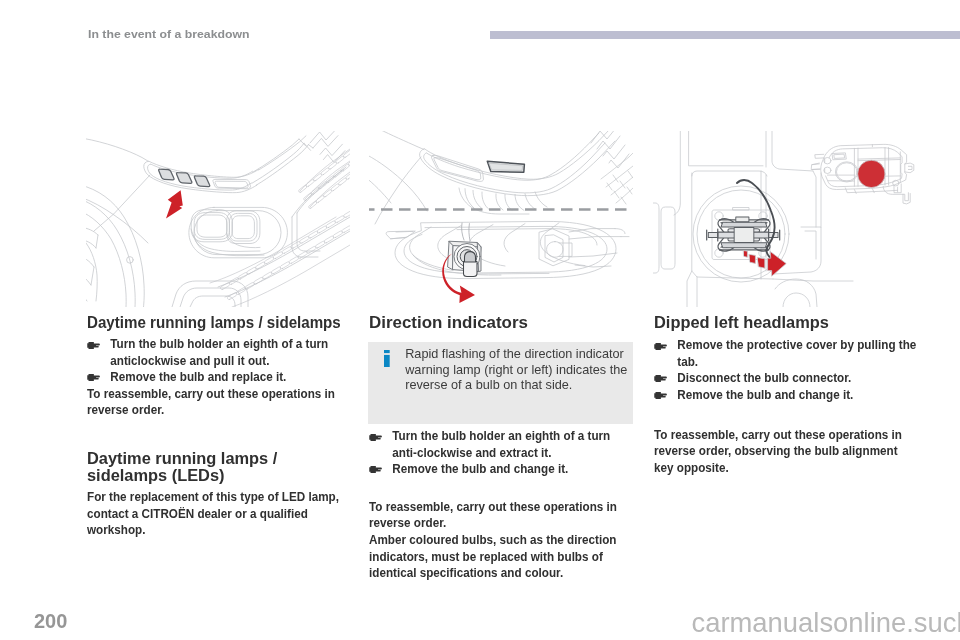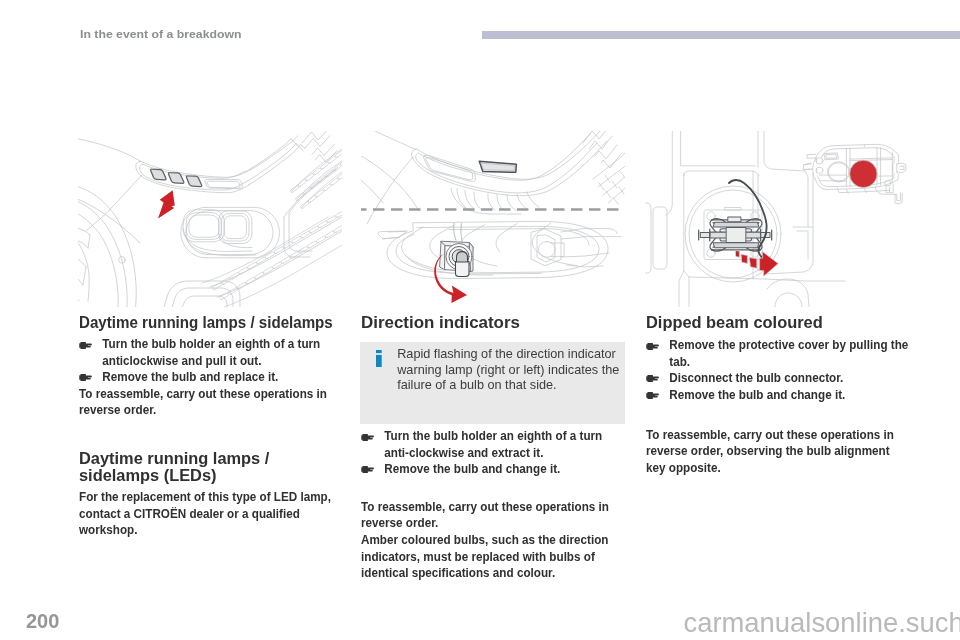--- a/index.html
+++ b/index.html
@@ -1,17 +1,17 @@
 <!DOCTYPE html>
 <html><head>
 <meta charset="utf-8">
 <style>
   html,body{margin:0;padding:0;}
   body{width:960px;height:640px;background:#ffffff;font-family:"Liberation Sans",sans-serif;position:relative;overflow:hidden;}
-  .page{position:absolute;left:4px;top:0;width:860px;height:640px;background:#fff;}
+  .page{position:absolute;left:12px;top:0;width:860px;height:640px;background:#fff;}
 
   .hdr-title{position:absolute;left:75.6px;top:28.0px;font-size:11px;font-weight:bold;color:#8c8e90;
              transform:scaleX(1.115);transform-origin:left top;white-space:nowrap;}
   .hdr-rule{position:absolute;left:478px;top:31px;width:482px;height:8px;background:#bdbed1;}
 
   .fig{position:absolute;width:264px;height:176px;top:131px;background:#fff;overflow:hidden;}
   .fig1{left:74px;}
   .fig2{left:357px;}
   .fig3{left:641px;}
   .fig svg{display:block;width:264px;height:176px;}
@@ -487,25 +487,25 @@
     </ul>
     <p class="body" style="margin-top:21px">To reassemble, carry out these operations in reverse order.</p>
     <p class="body" style="margin-top:1px">Amber coloured bulbs, such as the direction indicators, must be replaced with bulbs of identical specifications and colour.</p>
   </div>
 
   <div class="infobox">
     <span class="ibicon"><svg viewBox="0 0 5.7 17.2" width="5.7" height="17.2">
           <rect x="0" y="0" width="5.7" height="3.1" fill="#0b87c4"></rect>
           <rect x="0" y="4.9" width="5.7" height="12.3" fill="#0b87c4"></rect>
         </svg></span>
-    <div class="ibtext">Rapid flashing of the direction indicator warning lamp (right or left) indicates the failure of a bulb on that side.</div>
+    <div class="ibtext">Rapid flashing of the direction indicator warning lamp (right or left) indicates the reverse of a bulb on that side.</div>
   </div>
 
   <div class="col col3">
-    <h2 class="sect">Dipped beam coloured</h2>
+    <h2 class="sect">Dipped left headlamps</h2>
     <ul class="steps" style="margin-top:7px">
       <li><span class="hand">
             <svg viewBox="0 0 30 18" width="15" height="9">
               <path fill="#343434" d="M0.6 4.6 H3.4 V2.2 H15.6 V5.0 H27.2 Q29.4 5.0 29.4 6.9 Q29.4 8.8 27.2 8.8 H20.6 V10.2 H25.2 Q26.9 10.2 26.9 11.6 Q26.9 13.0 25.2 13.0 H15.6 V15.8 H3.4 V13.4 H0.6 Z"></path>
             </svg>
           </span><span>Remove the protective cover by pulling the tab.</span></li>
       <li><span class="hand">
             <svg viewBox="0 0 30 18" width="15" height="9">
               <path fill="#343434" d="M0.6 4.6 H3.4 V2.2 H15.6 V5.0 H27.2 Q29.4 5.0 29.4 6.9 Q29.4 8.8 27.2 8.8 H20.6 V10.2 H25.2 Q26.9 10.2 26.9 11.6 Q26.9 13.0 25.2 13.0 H15.6 V15.8 H3.4 V13.4 H0.6 Z"></path>
             </svg>

